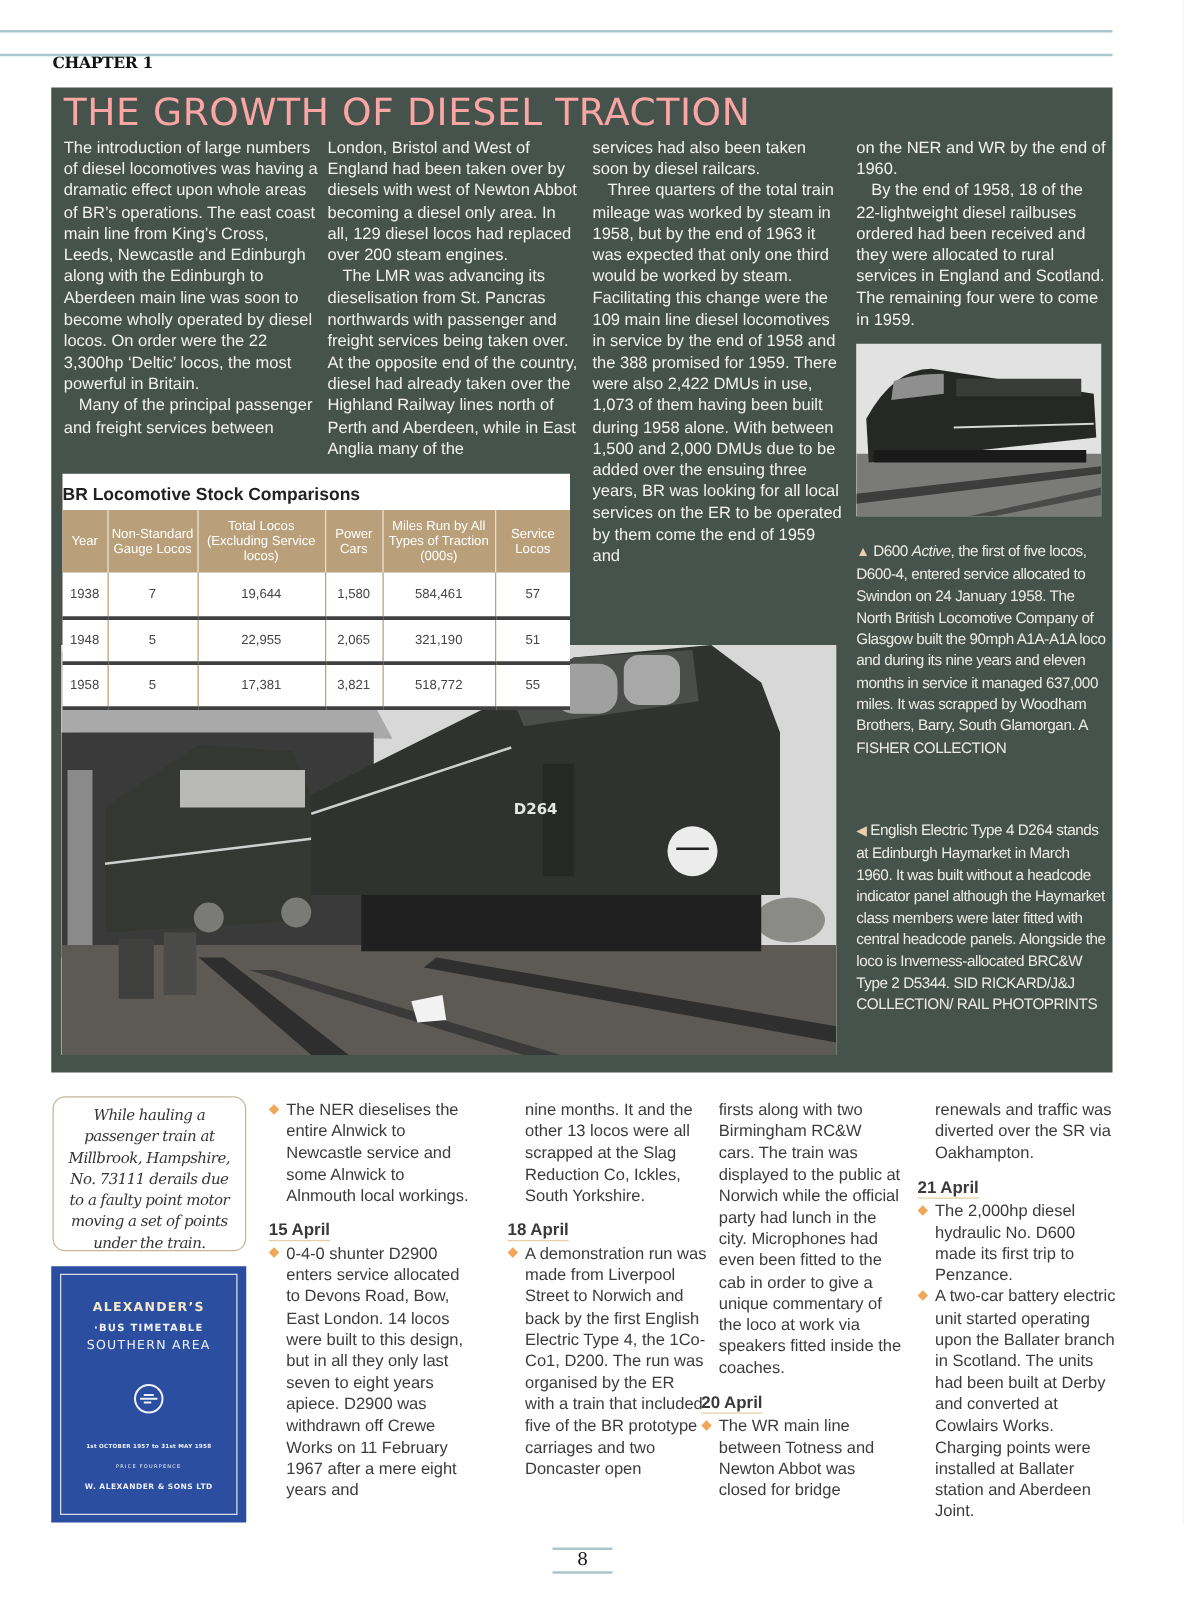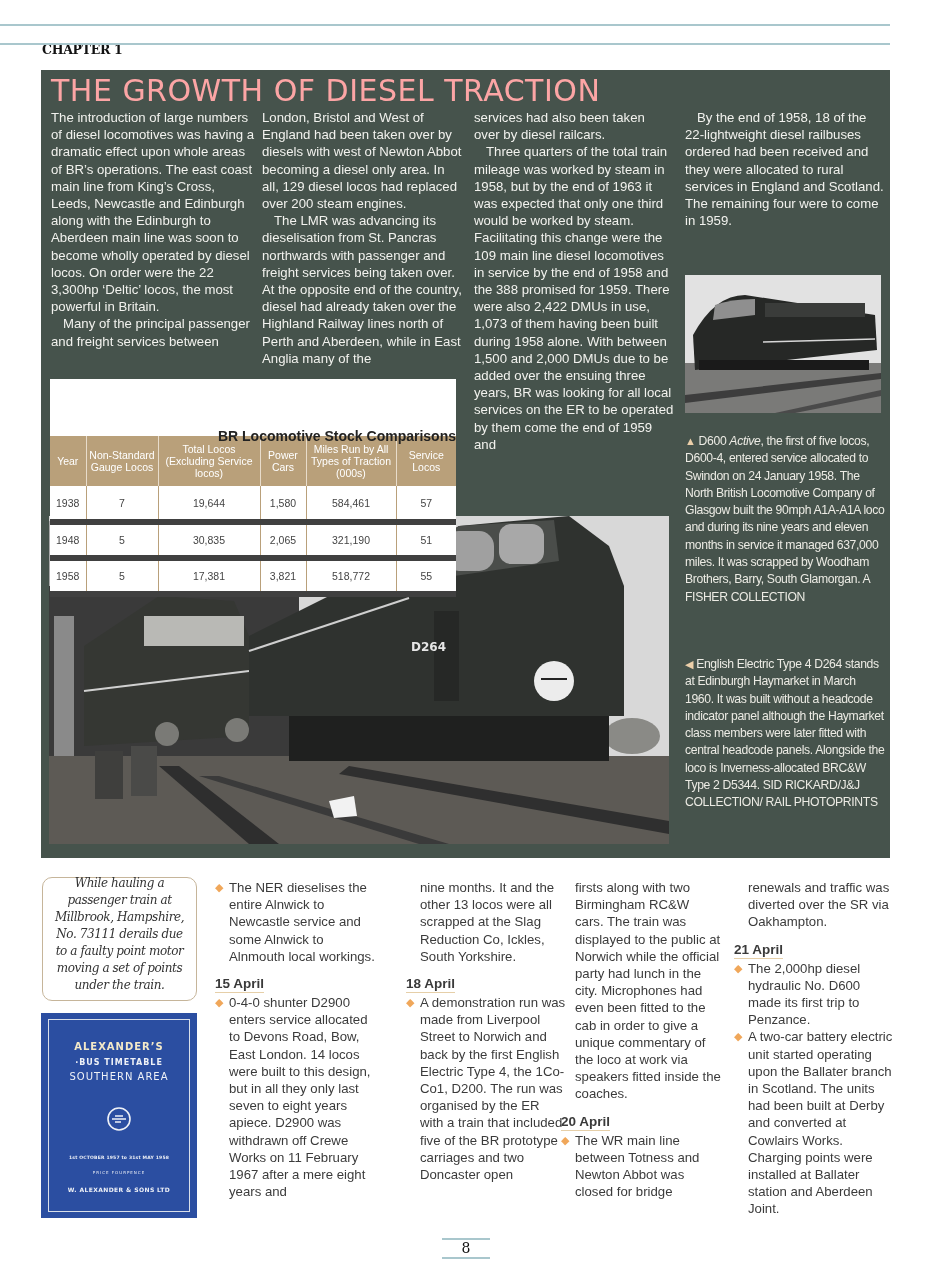--- a/index.html
+++ b/index.html
@@ -12,37 +12,37 @@
 
   
   .panel { position: absolute; left: 41px; top: 70px; width: 849px; height: 788px; background: #46534c; }
   .title { position: absolute; left: 10px; top: 3px; font-family: "DejaVu Sans", sans-serif; font-weight: normal; font-size: 30px; letter-spacing: 0.5px; color: #fca5a5; white-space: nowrap; }
   .col { position: absolute; color: #f2f2ee; font-family: "Liberation Sans", sans-serif; font-size: 13.2px; line-height: 17.2px; }
   .col p { margin: 0; }
   .col p.ind { text-indent: 12px; }
 
   
   .tbl { position: absolute; left: 9px; top: 309px; width: 406px; background: #fff; }
-  .tbl-title { height: 16px; line-height: 32px; text-align: right; font-family: "Liberation Sans", sans-serif; font-size: 14px; font-weight: bold; color: #222; margin-top: 41px; }
+  .tbl-title { height: 29px; line-height: 32px; text-align: left; font-family: "Liberation Sans", sans-serif; font-size: 14px; font-weight: bold; color: #222; }
   .tbl table { width: 100%; border-collapse: collapse; font-family: "Liberation Sans", sans-serif; }
   .tbl th { background: #b9a07a; color: #fff; font-weight: normal; font-size: 10.5px; line-height: 12px; height: 50px; border-right: 1px solid #e8dccb; padding: 0 2px; }
   .tbl th:last-child { border-right: none; }
-  .tbl td { font-size: 10.5px; color: #444; text-align: center; height: 36px; border-right: 1px solid #b9a07a; border-bottom: 6px solid #404040; }
+  .tbl td { font-size: 10.5px; color: #444; text-align: center; height: 36px; border-right: 1px solid #b9a07a; border-bottom: 3px solid #404040; }
   .tbl td:first-child { text-align: left; padding-left: 6px; }
   .tbl td:last-child { border-right: none; }
 
   
   .photo-main { position: absolute; left: 8px; top: 446px; width: 620px; height: 328px; overflow: hidden; background: #ffffff; }
   .photo-small { position: absolute; left: 644px; top: 205px; width: 196px; height: 138px; overflow: hidden; background: #d6d6d6; }
 
   .cap { position: absolute; left: 644px; width: 200px; color: #ecebe4; font-family: Liberation Sans, sans-serif; font-size: 12.2px; line-height: 17.3px; letter-spacing: -0.35px; }
   .cap .tri { color: #eccfa9; font-size: 11px; }
 
   
-  .quote { position: absolute; left: 42px; top: 877px; width: 155px; height: 124px; border: 1.5px solid #c6b59a; border-radius: 10px; background: #fff; display: flex; align-items: flex-end; justify-content: center; text-align: center; padding: 6px 10px; }
+  .quote { position: absolute; left: 42px; top: 877px; width: 155px; height: 124px; border: 1.5px solid #c6b59a; border-radius: 10px; background: #fff; display: flex; align-items: flex-start; justify-content: center; text-align: center; padding: 6px 10px; }
   .quote span { font-family: "DejaVu Serif", serif; font-style: italic; font-size: 12px; line-height: 17px; color: #333; letter-spacing: -0.4px; }
 
   .timetable { position: absolute; left: 41px; top: 1013px; width: 156px; height: 205px; background: #2b4ea1; }
   .tt-frame { position: absolute; left: 7px; top: 6px; right: 7px; bottom: 6px; border: 1.5px solid #d9dfe9; }
   .tt-text { position: absolute; left: 0; right: 0; text-align: center; color: #eef1f7; font-family: "DejaVu Sans", sans-serif; font-weight: bold; letter-spacing: 1px; }
 
   .bcol { position: absolute; top: 879px; width: 160px; font-family: "Liberation Sans", sans-serif; font-size: 13.2px; line-height: 17.2px; color: #3b3b3b; }
   .bcol .item { position: relative; padding-left: 14px; }
   .bcol .item .dia { position: absolute; left: 0; top: 0; color: #f0a75a; font-size: 11px; }
   .bcol .cont { padding-left: 14px; }
@@ -63,24 +63,25 @@
 
   <div class="col" style="left:10px; top:39px; width:205px;">
     <p>The introduction of large numbers of diesel locomotives was having a dramatic effect upon whole areas of BR’s operations. The east coast main line from King’s Cross, Leeds, Newcastle and Edinburgh along with the Edinburgh to Aberdeen main line was soon to become wholly operated by diesel locos. On order were the 22 3,300hp ‘Deltic’ locos, the most powerful in Britain.</p>
     <p class="ind">Many of the principal passenger and freight services between</p>
   </div>
   <div class="col" style="left:221px; top:39px; width:200px;">
     <p>London, Bristol and West of England had been taken over by diesels with west of Newton Abbot becoming a diesel only area. In all, 129 diesel locos had replaced over 200 steam engines.</p>
     <p class="ind">The LMR was advancing its dieselisation from St. Pancras northwards with passenger and freight services being taken over. At the opposite end of the country, diesel had already taken over the Highland Railway lines north of Perth and Aberdeen, while in East Anglia many of the</p>
   </div>
   <div class="col" style="left:433px; top:39px; width:200px;">
-    <p>services had also been taken over by diesel railcars.</p>
+    <p>services had also been taken soon by diesel railcars.</p>
     <p class="ind">Three quarters of the total train mileage was worked by steam in 1958, but by the end of 1963 it was expected that only one third would be worked by steam. Facilitating this change were the 109 main line diesel locomotives in service by the end of 1958 and the 388 promised for 1959. There were also 2,422 DMUs in use, 1,073 of them having been built during 1958 alone. With between 1,500 and 2,000 DMUs due to be added over the ensuing three years, BR was looking for all local services on the ER to be operated by them come the end of 1959 and</p>
   </div>
   <div class="col" style="left:644px; top:39px; width:200px;">
+    <p>on the NER and WR by the end of 1960.</p>
     <p class="ind">By the end of 1958, 18 of the 22-lightweight diesel railbuses ordered had been received and they were allocated to rural services in England and Scotland. The remaining four were to come in 1959.</p>
   </div>
 
   <div class="photo-small">
     <svg width="196" height="138" viewBox="0 0 196 138">
       <rect width="196" height="138" fill="#e2e2e2"></rect>
       <rect y="88" width="196" height="50" fill="#7a7a78"></rect>
       <polygon points="0,120 196,98 196,104 0,128" fill="#3d3d3d"></polygon>
       <polygon points="90,138 196,115 196,121 110,138" fill="#4a4a4a"></polygon>
       <path d="M8,60 Q30,20 60,20 L190,40 L192,75 L10,95 Z" fill="#262826"></path>
@@ -156,21 +157,21 @@
           <td>1938</td>
           <td>7</td>
           <td>19,644</td>
           <td>1,580</td>
           <td>584,461</td>
           <td>57</td>
         </tr>
         <tr>
           <td>1948</td>
           <td>5</td>
-          <td>30,835</td>
+          <td>22,955</td>
           <td>2,065</td>
           <td>321,190</td>
           <td>51</td>
         </tr>
         <tr>
           <td>1958</td>
           <td>5</td>
           <td>17,381</td>
           <td>3,821</td>
           <td>518,772</td>

